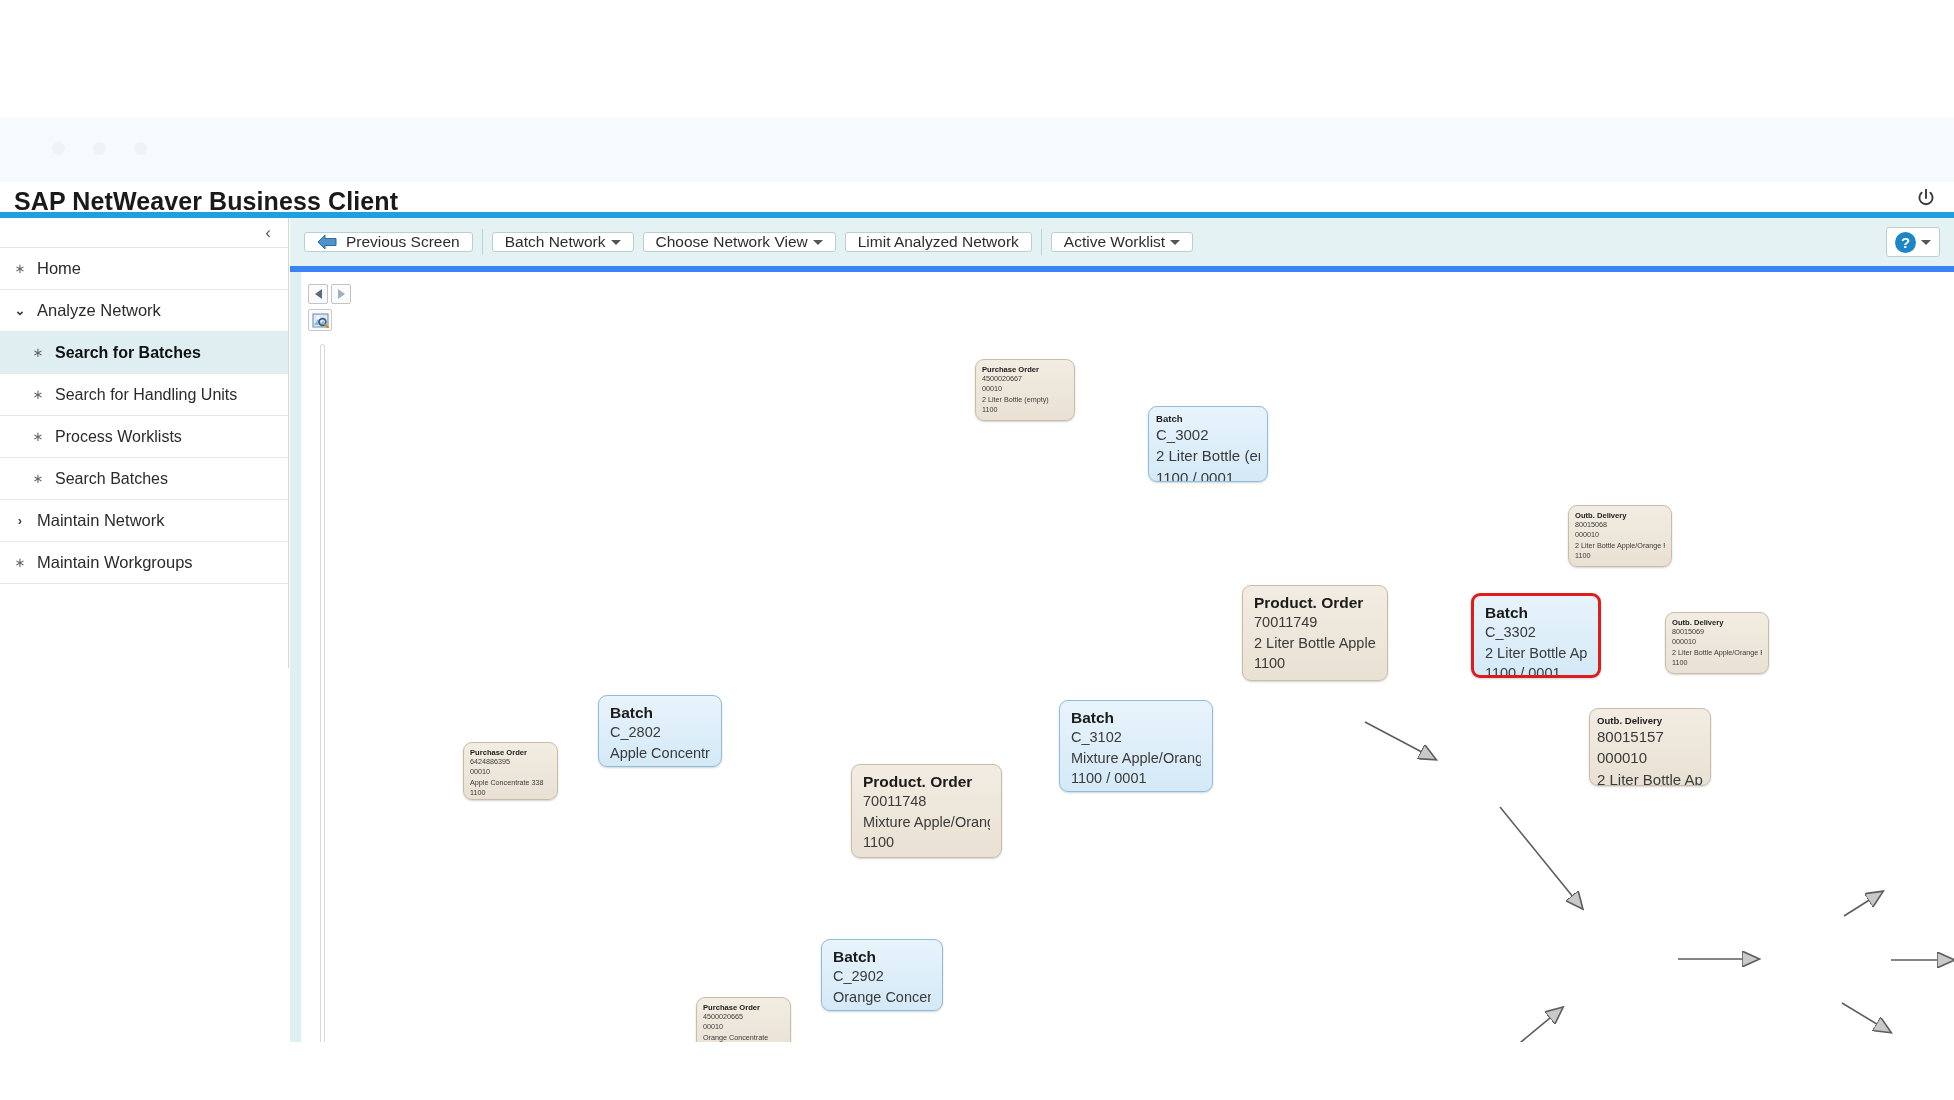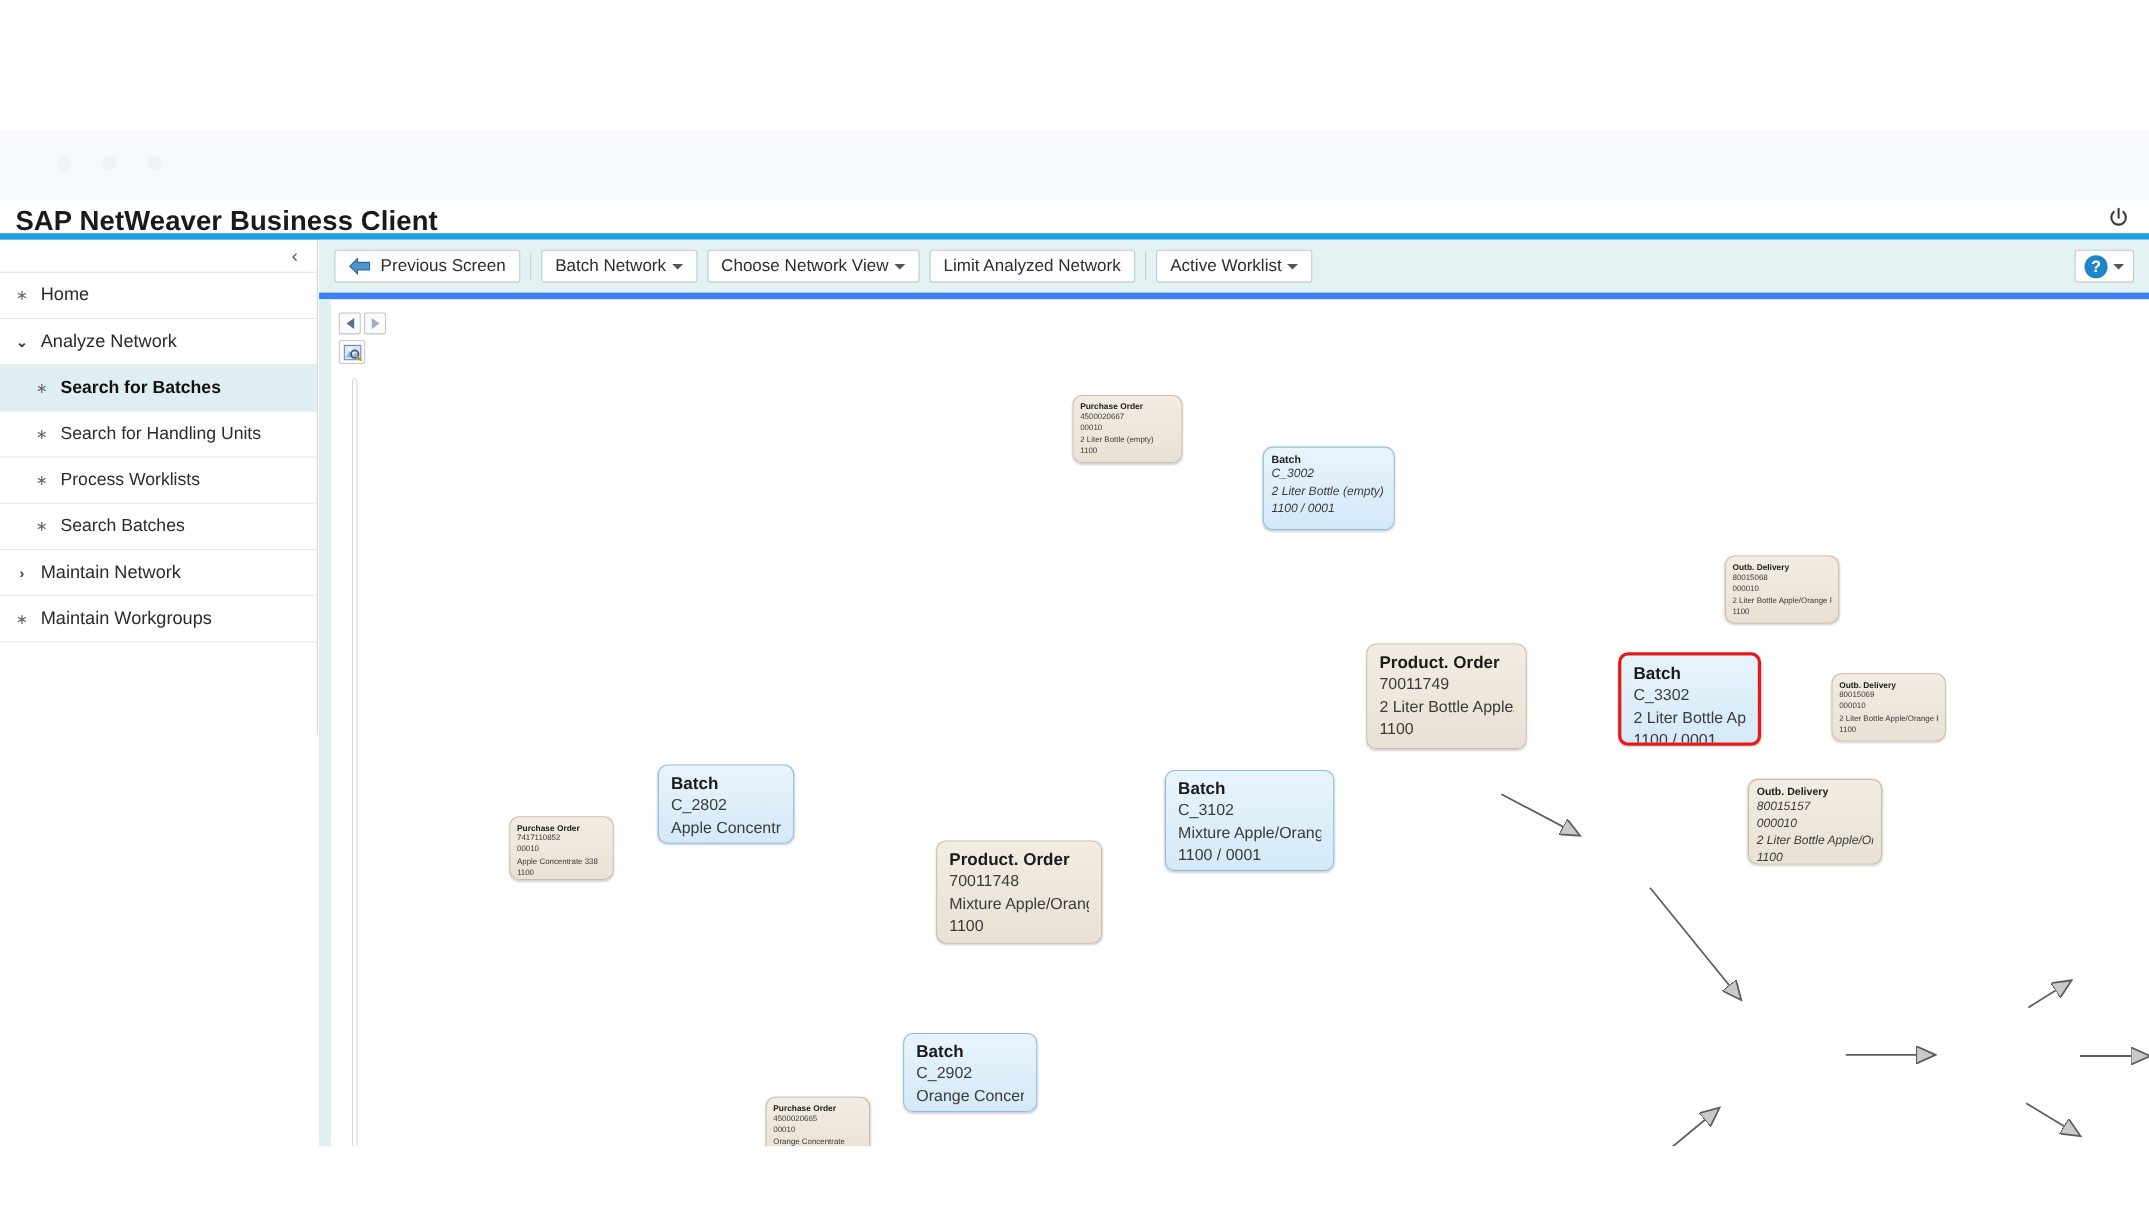--- a/index.html
+++ b/index.html
@@ -79,21 +79,21 @@
   #page-title {
     position: absolute; left: 0; right: 0; top: 16px; text-align: center;
     font-size: 19px; color: #333;
   }
 
   #toolbar {
     position: relative; height: 48px; background: #e4f2f4;
     display: flex; align-items: center; padding-left: 14px; gap: 0px;
   }
   .tb-btn {
-    height: 30px; background: #ffffff; border: 1px solid #b9cfd4;
+    height: 20px; background: #ffffff; border: 1px solid #b9cfd4;
     border-radius: 3px; display: flex; align-items: center;
     padding: 0 12px; font-size: 15.5px; color: #2d2d2d; white-space: nowrap;
     cursor: pointer;
   }
   .tb-sep { width: 1px; height: 26px; background: #bcd2d7; margin: 0 9px; }
   .tb-gap { width: 9px; }
   .caret {
     display: inline-block; width: 0; height: 0; margin-left: 5px;
     border-left: 5px solid transparent; border-right: 5px solid transparent;
     border-top: 5px solid #555;
@@ -163,21 +163,21 @@
 
   .node.big .n-title { font-size: 15.5px; }
   .node.big .n-line  { font-size: 14.5px; line-height: 1.42; }
   .node.big .n-inner { padding: 8px 11px; }
 
   .node.small .n-title { font-size: 7.6px; }
   .node.small .n-line  { font-size: 7.2px; line-height: 1.45; }
   .node.small .n-inner { padding: 5px 6px; }
 
   .node.mid .n-title { font-size: 9.6px; }
-  .node.mid .n-line  { font-size: 11px; line-height: 1.42; font-style: italic; }
+  .node.mid .n-line  { font-size: 15px; line-height: 1.42; }
   .node.mid .n-inner { padding: 6px 7px; }
 
   .node .n-line.clip { white-space: nowrap; overflow: hidden; }
 
   #edges { position: absolute; left: 0; top: 0; width: 1664px; height: 776px; pointer-events: none; }
 </style>
 </head>
 <body>
 
 <div id="browser-chrome">
@@ -387,21 +387,21 @@
             <div class="n-title">Outb. Delivery</div>
             <div class="n-line clip">80015157</div>
             <div class="n-line clip">000010</div>
             <div class="n-line clip">2 Liter Bottle Apple/Orange |</div>
             <div class="n-line clip">1100</div>
           </div>
         </div>
         <div class="node order small" style="left: 173px; top: 470px; width: 95px; height: 58px;">
           <div class="n-inner">
             <div class="n-title">Purchase Order</div>
-            <div class="n-line clip">7417110852</div>
+            <div class="n-line clip">6424886395</div>
             <div class="n-line clip">00010</div>
             <div class="n-line clip">Apple Concentrate 338</div>
             <div class="n-line clip">1100</div>
           </div>
         </div>
         <div class="node batch big" style="left: 308px; top: 423px; width: 124px; height: 72px;">
           <div class="n-inner">
             <div class="n-title">Batch</div>
             <div class="n-line clip">C_2802</div>
             <div class="n-line clip">Apple Concentrate 338</div>

